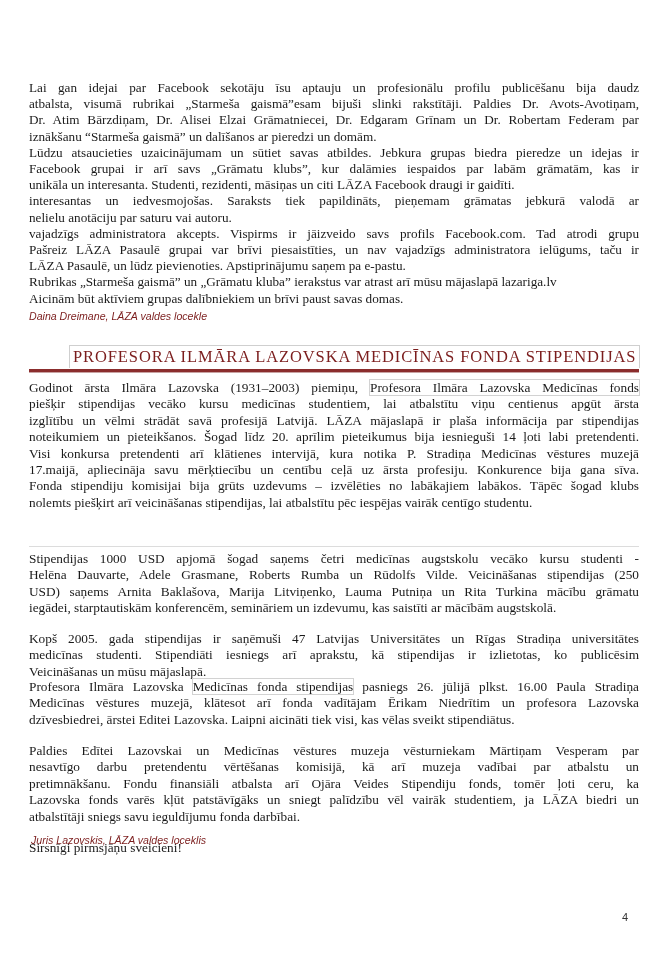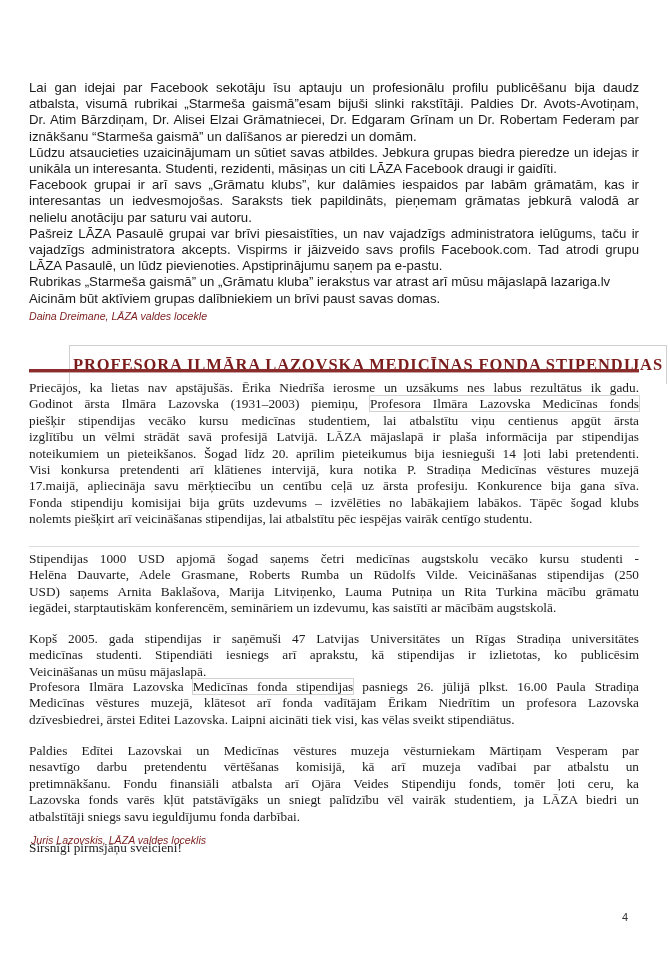--- a/index.html
+++ b/index.html
@@ -5,31 +5,31 @@
   html, body { margin: 0; padding: 0; background: #ffffff; }
   body { width: 670px; height: 964px; position: relative; overflow: hidden;
          font-family: "Liberation Serif", "DejaVu Serif", serif; color: #1a1a1a; }
   .page { position: absolute; left: 0; top: 0; width: 670px; height: 964px; }
 
   .block { position: absolute; left: 29px; width: 610px; }
   .para { margin: 0; font-size: 13.4px; line-height: 16.2px; text-align: justify; }
   .para .line { display: block; text-align: justify; text-align-last: justify; white-space: nowrap; }
   .para .line.last { text-align-last: left; }
 
-  .top-para { top: 80px; font-family: Liberation Sans, sans-serif; font-size: 13.2px; }
+  .top-para { top: 80px; font-family: Liberation Serif, serif; font-size: 13.2px; }
   .sig { position: absolute; font-family: "Liberation Sans", "DejaVu Sans", sans-serif;
          font-style: italic; font-weight: normal; font-size: 10.6px; color: #7b1d1d; }
   .sig1 { left: 29px; top: 310px; }
   .sig2 { left: 31px; top: 834px; }
 
   .heading-wrap { position: absolute; left: 29px; top: 342px; width: 610px; height: 30px; }
-  .heading { position: absolute; left: 40px; top: 3px; padding: 8px 3px;
+  .heading { position: absolute; left: 40px; top: 3px; padding: 0 3px;
              border: 1px solid #cfcfcf; border-bottom: none;
              font-family: "Liberation Serif", "DejaVu Serif", serif;
-             font-size: 16.5px; letter-spacing: 0.9px; color: #7b1d1d; line-height: 22px; white-space: nowrap; font-weight: bold; }
+             font-size: 16.5px; letter-spacing: 0.9px; color: #7b1d1d; line-height: 22px; white-space: nowrap; }
   .heading-rule { position: absolute; left: 0; right: 0; top: 27px; height: 3px; background: #8b2d2d;
                   box-shadow: 0 1px 0 #c9a3a3; }
 
   .body-para { font-family: "Liberation Serif", serif; font-size: 13.3px; line-height: 16.4px; }
   .p1 { top: 380px; }
   .p2 { top: 551px; }
   .p3 { top: 631px; }
   .p4 { top: 679px; }
   .p5 { top: 743px; }
   .p6 { top: 840px; }
@@ -44,40 +44,39 @@
 <body>
 
 <div class="page">
 
   <div class="block para top-para" id="intro">
       <span class="line">Lai gan idejai par Facebook sekotāju īsu aptauju un profesionālu profilu publicēšanu bija daudz</span>
       <span class="line">atbalsta, visumā rubrikai „Starmeša gaismā”esam bijuši slinki rakstītāji. Paldies Dr. Avots-Avotiņam,</span>
       <span class="line">Dr. Atim Bārzdiņam, Dr. Alisei Elzai Grāmatniecei, Dr. Edgaram Grīnam un Dr. Robertam Federam par</span>
       <span class="line last">iznākšanu “Starmeša gaismā” un dalīšanos ar pieredzi un domām.</span>
       <span class="line">Lūdzu atsaucieties uzaicinājumam un sūtiet savas atbildes. Jebkura grupas biedra pieredze un idejas ir</span>
+      <span class="line">Facebook grupai ir arī savs „Grāmatu klubs”, kur dalāmies iespaidos par labām grāmatām, kas ir</span>
       <span class="line last">unikāla un interesanta. Studenti, rezidenti, māsiņas un citi LĀZA Facebook draugi ir gaidīti.</span>
-      <span class="line">Facebook grupai ir arī savs „Grāmatu klubs”, kur dalāmies iespaidos par labām grāmatām, kas ir</span>
       <span class="line">interesantas un iedvesmojošas. Saraksts tiek papildināts, pieņemam grāmatas jebkurā valodā ar</span>
       <span class="line last">nelielu anotāciju par saturu vai autoru.</span>
+      <span class="line">vajadzīgs administratora akcepts. Vispirms ir jāizveido savs profils Facebook.com. Tad atrodi grupu</span>
       <span class="line">Pašreiz LĀZA Pasaulē grupai var brīvi piesaistīties, un nav vajadzīgs administratora ielūgums, taču ir</span>
-      <span class="line">vajadzīgs administratora akcepts. Vispirms ir jāizveido savs profils Facebook.com. Tad atrodi grupu</span>
       <span class="line last">LĀZA Pasaulē, un lūdz pievienoties. Apstiprinājumu saņem pa e-pastu.</span>
       <span class="line last">Rubrikas „Starmeša gaismā” un „Grāmatu kluba” ierakstus var atrast arī mūsu mājaslapā lazariga.lv</span>
       <span class="line last">Aicinām būt aktīviem grupas dalībniekiem un brīvi paust savas domas.</span>
     </div>
 
   <div class="sig sig1">Daina Dreimane, LĀZA valdes locekle</div>
 
   <div class="heading-wrap">
     <div class="heading">PROFESORA ILMĀRA LAZOVSKA MEDICĪNAS FONDA STIPENDIJAS</div>
     <div class="heading-rule"></div>
   </div>
 
   <div class="block para body-para p1">
-      <span class="line">Priecājos, ka lietas nav apstājušās. Ērika Niedrīša ierosme un uzsākums nes labus rezultātus ik gadu.</span>
       <span class="line">Godinot ārsta Ilmāra Lazovska (1931–2003) piemiņu, <span class="boxed">Profesora Ilmāra Lazovska Medicīnas fonds</span></span>
       <span class="line">piešķir stipendijas vecāko kursu medicīnas studentiem, lai atbalstītu viņu centienus apgūt ārsta</span>
       <span class="line">izglītību un vēlmi strādāt savā profesijā Latvijā. LĀZA mājaslapā ir plaša informācija par stipendijas</span>
       <span class="line">noteikumiem un pieteikšanos. Šogad līdz 20. aprīlim pieteikumus bija iesnieguši 14 ļoti labi pretendenti.</span>
       <span class="line">Visi konkursa pretendenti arī klātienes intervijā, kura notika P. Stradiņa Medicīnas vēstures muzejā</span>
       <span class="line">17.maijā, apliecināja savu mērķtiecību un centību ceļā uz ārsta profesiju. Konkurence bija gana sīva.</span>
       <span class="line">Fonda stipendiju komisijai bija grūts uzdevums – izvēlēties no labākajiem labākos. Tāpēc šogad klubs</span>
       <span class="line last">nolemts piešķirt arī veicināšanas stipendijas, lai atbalstītu pēc iespējas vairāk centīgo studentu.</span>
     </div>
   <div class="rule-above"></div>

